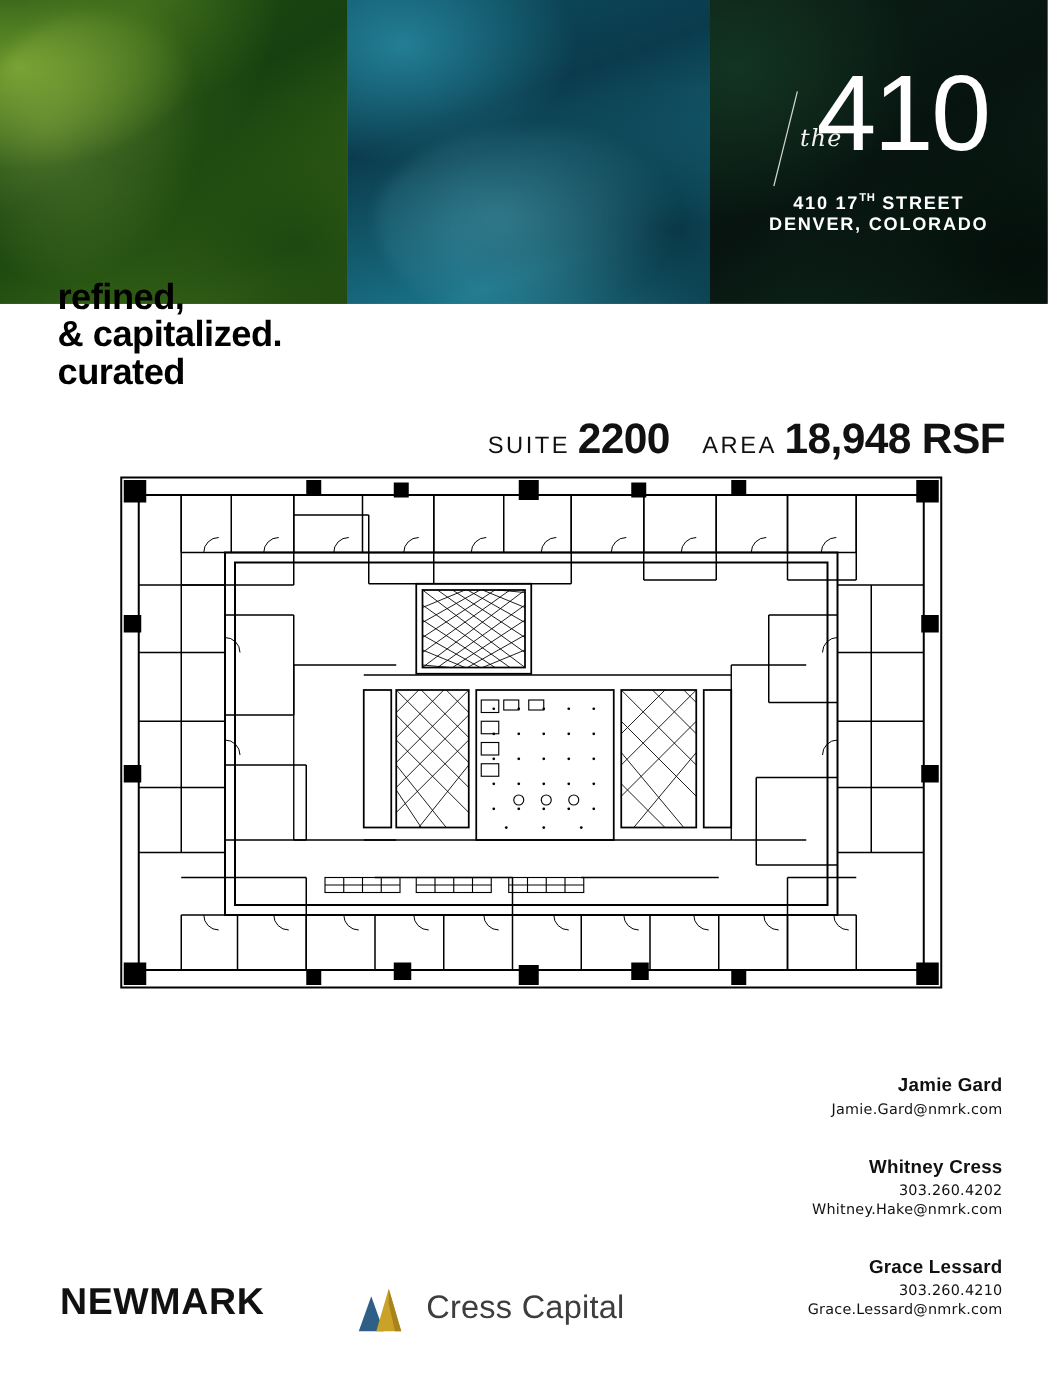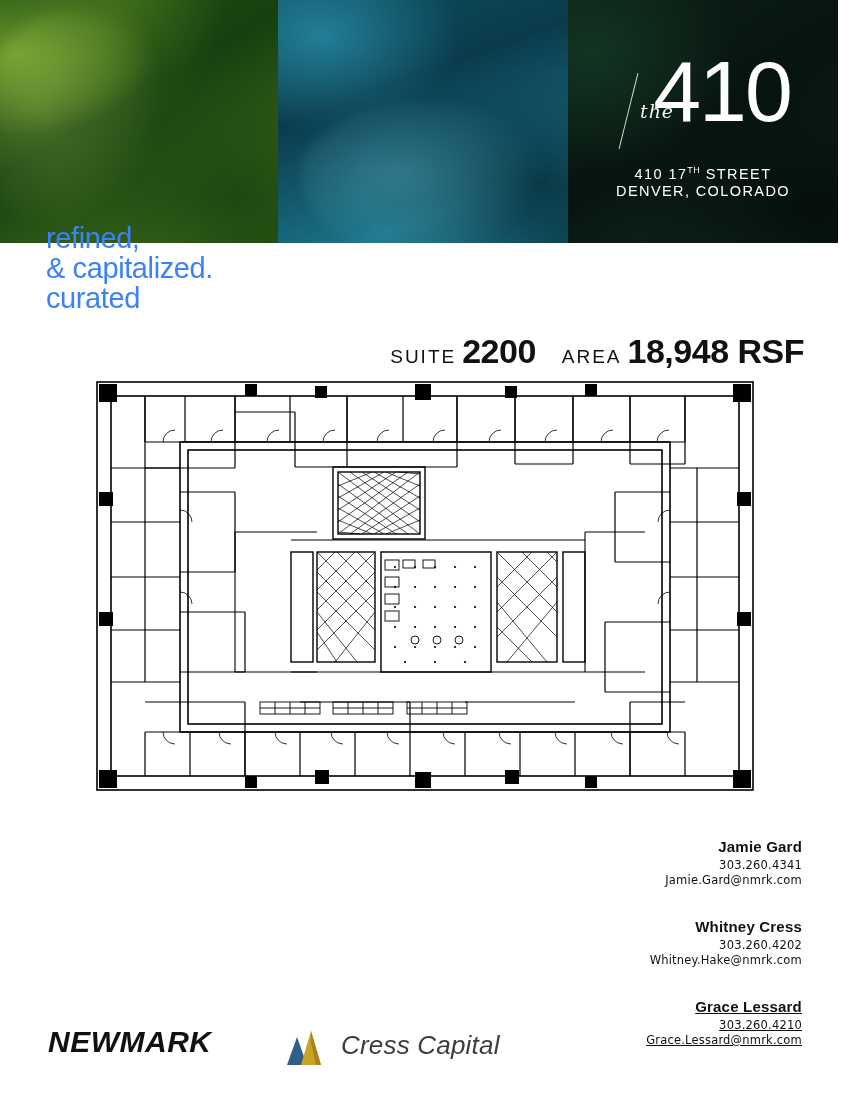--- a/index.html
+++ b/index.html
@@ -105,43 +105,43 @@
   .logo-rule {
     position: absolute;
     left: 60px;
     top: 24px;
     width: 1px;
     height: 78px;
     background: #cfd6cf;
     transform: rotate(14deg);
   }
   .logo-addr {
-    margin-top: 14px;
+    margin-top: 2px;
     font-size: 14.5px;
-    font-weight: normal;
+    font-weight: bold;
     letter-spacing: 1.4px;
     line-height: 17px;
     color: #ffffff;
   }
   .logo-addr sup { font-size: 9px; letter-spacing:.5px; }
 
   
   .headline-row {
     position: absolute;
     left: 0; top: 243px;
     width: 850px;
     height: 95px;
   }
   .tagline {
     position: absolute;
     left: 46px;
     top: -20px;
-    color: #3b82f6;
+    color: #000000;
     font-size: 29px;
-    font-weight: normal;
+    font-weight: bold;
     line-height: 30px;
     letter-spacing: -0.4px;
   }
   .suite-area {
     position: absolute;
     right: 46px;
     top: 42px;
     display: flex;
     align-items: baseline;
     gap: 6px;
@@ -167,47 +167,46 @@
     top: 372px;
     width: 680px;
     height: 428px;
   }
   .plan-wrap svg { display:block; }
 
   
   .contacts {
     position: absolute;
     right: 48px;
-    top: 838px;
+    top: 860px;
     width: 340px;
     text-align: right;
     color: #111;
   }
   .contact { margin-bottom: 30px; }
-  .contact:last-child { margin-bottom: 18px; text-decoration: underline; }
+  .contact:last-child { margin-bottom: 18px; }
   .c-name {
     font-size: 15px;
     font-weight: bold;
     letter-spacing: .2px;
     margin-bottom: 3px;
   }
   .c-phone, .c-email {
     font-family: "DejaVu Sans", sans-serif;
     font-size: 11.5px;
     letter-spacing: .2px;
     line-height: 15px;
   }
 
   
   .footer {
     position: absolute;
     left: 0; bottom: 42px;
     width: 698px;
     height: 46px;
-    font-style: italic;
   }
   .newmark {
     position: absolute;
     left: 48px;
     top: 2px;
     font-size: 30px;
     font-weight: bold;
     letter-spacing: 0.5px;
     color: #111;
   }
@@ -439,21 +438,20 @@
     <path d="M95 220 A12 12 0 0 1 107 232"></path>
     <path d="M585 138 A12 12 0 0 0 573 150"></path>
     <path d="M585 220 A12 12 0 0 0 573 232"></path>
   </g>
 </svg>
 </div>
 
 <div class="contacts">
   <div class="contact">
     <div class="c-name">Jamie Gard</div>
-    <div class="c-phone">303.260.4341</div>
     <div class="c-email">Jamie.Gard@nmrk.com</div>
   </div>
   <div class="contact">
     <div class="c-name">Whitney Cress</div>
     <div class="c-phone">303.260.4202</div>
     <div class="c-email">Whitney.Hake@nmrk.com</div>
   </div>
   <div class="contact">
     <div class="c-name">Grace Lessard</div>
     <div class="c-phone">303.260.4210</div>

